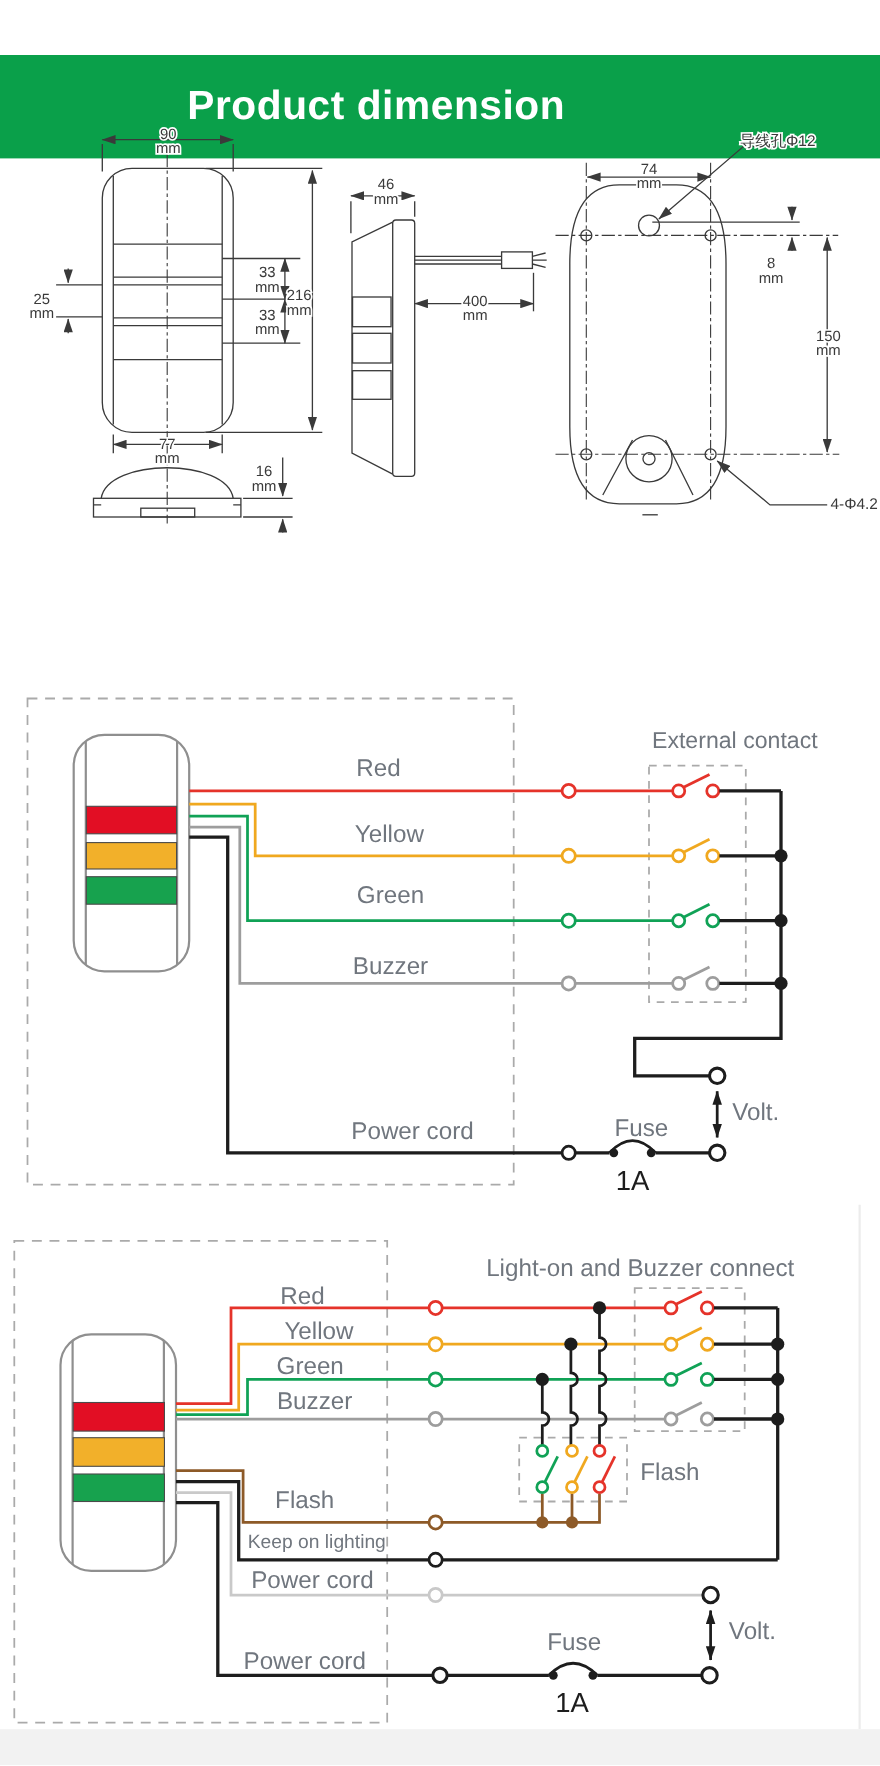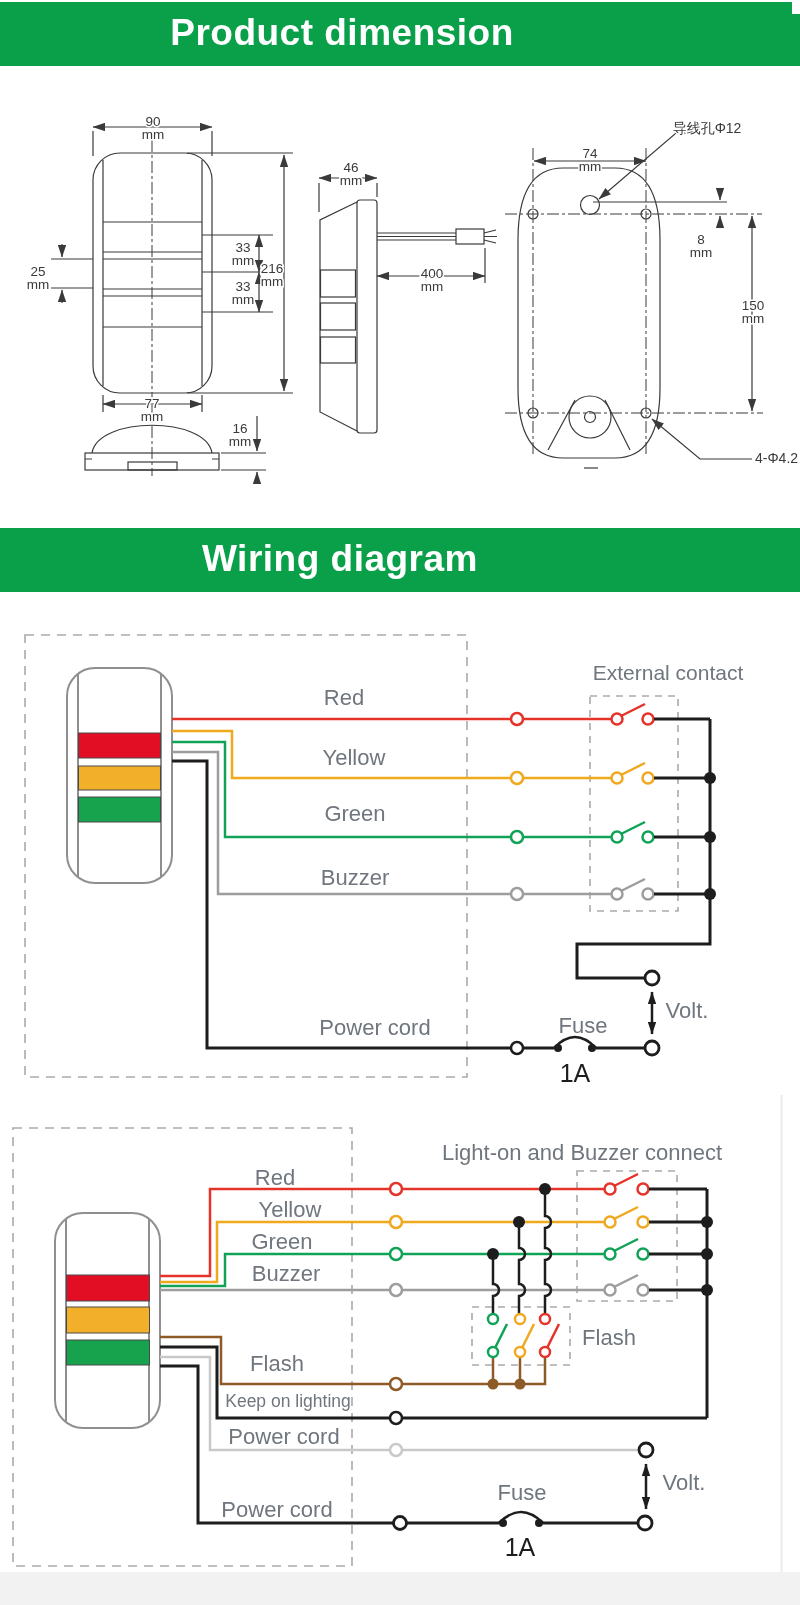--- a/index.html
+++ b/index.html
@@ -1,18 +1,18 @@
 <!DOCTYPE html>
 <html><head>
 <meta charset="utf-8">
 <style>
   html,body{margin:0;padding:0;background:#ffffff;}
   #page{position:relative;width:800px;height:1605px;background:#ffffff;overflow:hidden;
         font-family:"Liberation Sans", sans-serif;}
-  .banner{position:absolute;left:0;width:800px;height:64px;}
+  .banner{position:absolute;left:0;width:800px;height:94px;margin-top:48px;}
   .banner .t{position:absolute;top:50%;transform:translate(-50%,-52%);
              color:#ffffff;font-weight:bold;font-size:37px;letter-spacing:.5px;white-space:nowrap;}
   .abs{position:absolute;left:0;width:800px;display:block;}
   svg text{font-family:"Liberation Sans", sans-serif;}
   .dimtxt{font-size:13.5px;text-anchor:middle;paint-order:stroke;stroke:#ffffff;stroke-width:3px;}
   .dimtxt.sm{font-size:14px;}
   .lbl{font-size:22px;text-anchor:middle;stroke:none;}
   .lbl.small{font-size:17.5px;}
   .lbl.dark{font-size:25px;}
   #notch{position:absolute;right:0;top:2px;width:8px;height:12px;background:#ffffff;}
@@ -144,23 +144,20 @@
       <text class="dimtxt" x="590" y="171">mm</text>
       <text class="dimtxt" x="701" y="244">8</text>
       <text class="dimtxt" x="701" y="257">mm</text>
       <text class="dimtxt" x="753" y="310">150</text>
       <text class="dimtxt" x="753" y="323">mm</text>
       <text class="dimtxt sm" x="707" y="133">导线孔Φ12</text>
       <text class="dimtxt sm" x="755" y="463" style="text-anchor:start">4-Φ4.2</text>
     </g>
   </svg>
 
-  <div class="banner" style="top:528px;background:#0aa04a">
-    <span class="t" style="left:340px">Wiring diagram</span>
-  </div>
 
   <svg class="abs" style="top:606px;height:489px" viewBox="0 606 800 489">
 
     <g fill="none" stroke-width="1.6" stroke-dasharray="9 7" stroke="#aaaaaa">
       <rect x="25" y="635" width="442" height="442"></rect>
       <rect x="590" y="696" width="88" height="215" stroke-dasharray="7 6"></rect>
     </g>
 
     <g fill="none" stroke-width="2" stroke="#8f8f8f">
       <rect x="67" y="668" width="105" height="215" rx="28" fill="#ffffff"></rect>

